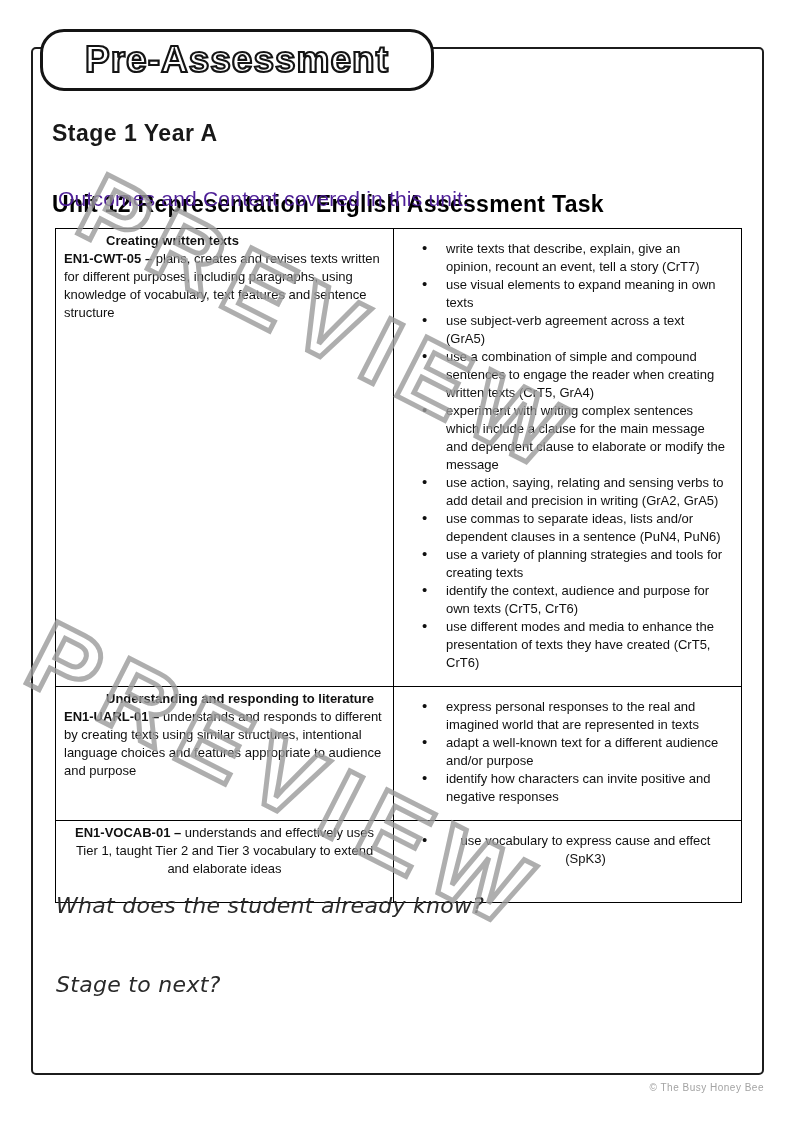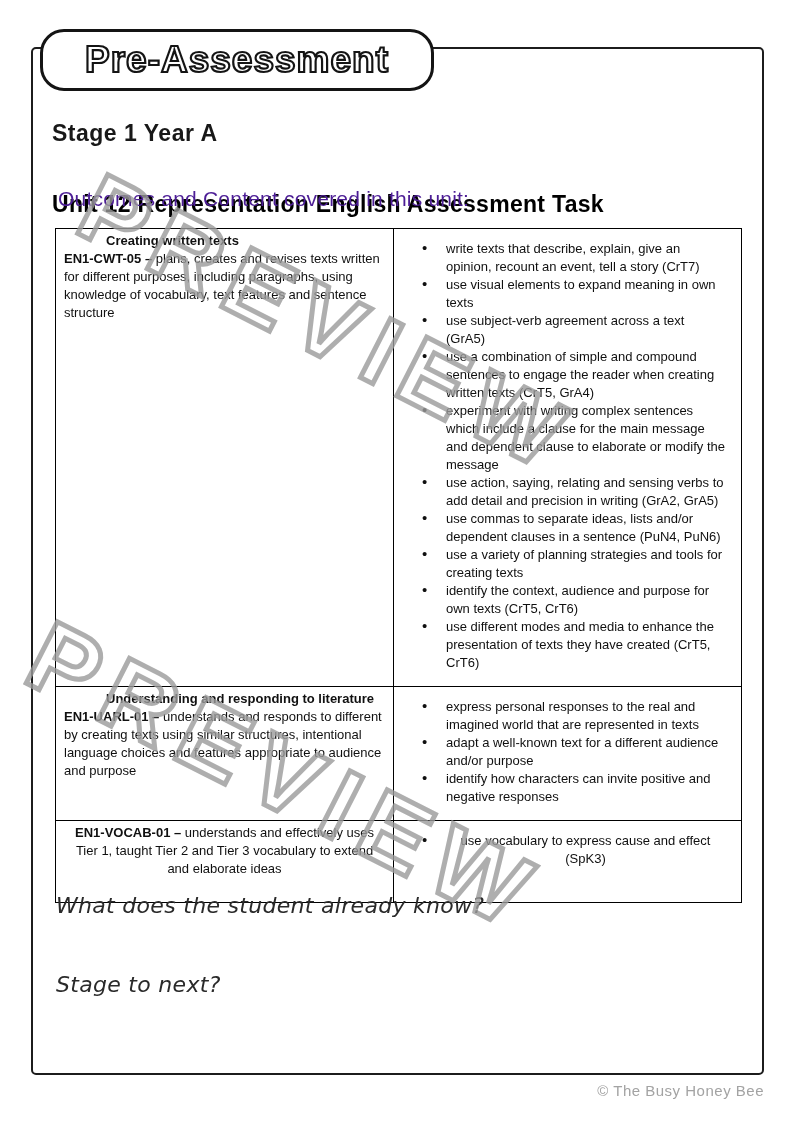--- a/index.html
+++ b/index.html
@@ -91,21 +91,21 @@
     position:absolute;left:56px;
     font-family:"DejaVu Sans",sans-serif;
     font-style:italic;
     font-size:22px;color:#2a2a2a;letter-spacing:0.3px;
   }
   .q1{top:893px;}
   .q2{top:972px;}
   
   .footer-credit{
     position:absolute;right:30px;top:1082px;
-    font-size:15px;color:#a3a3a3;letter-spacing:0.5px;
+    font-size:10px;color:#a3a3a3;letter-spacing:0.5px;
   }
   
   .watermark{
     position:absolute;
     font-weight:700;
     font-size:96px;
     letter-spacing:14px;
     color:transparent;
     -webkit-text-stroke:5px #9b9b9b;
     opacity:0.8;

